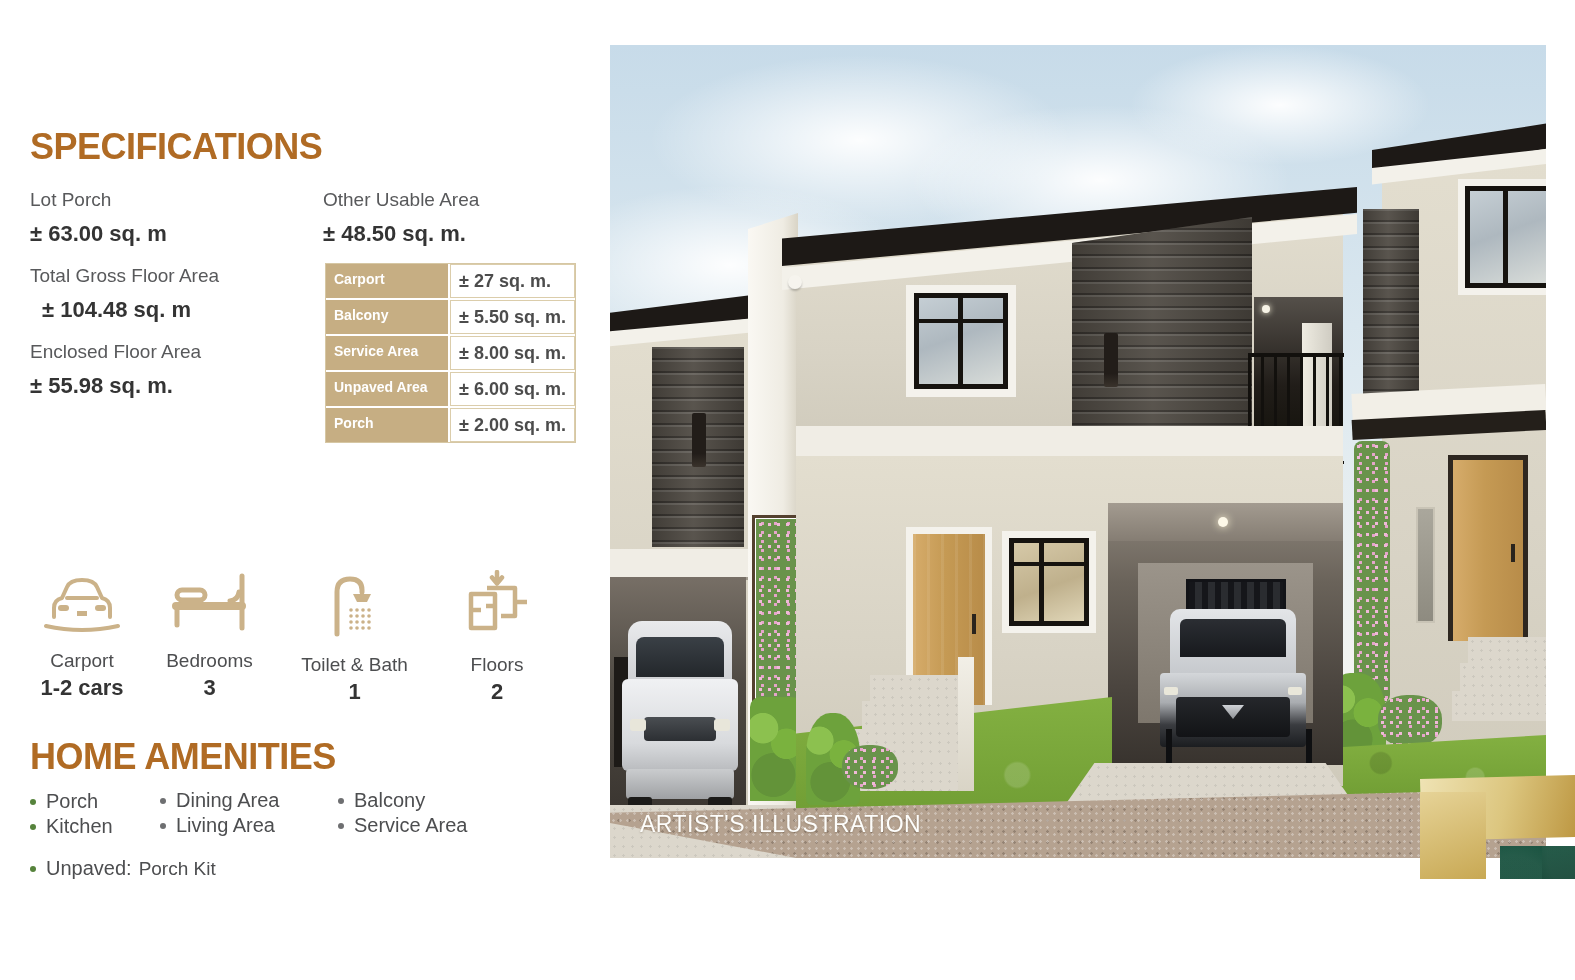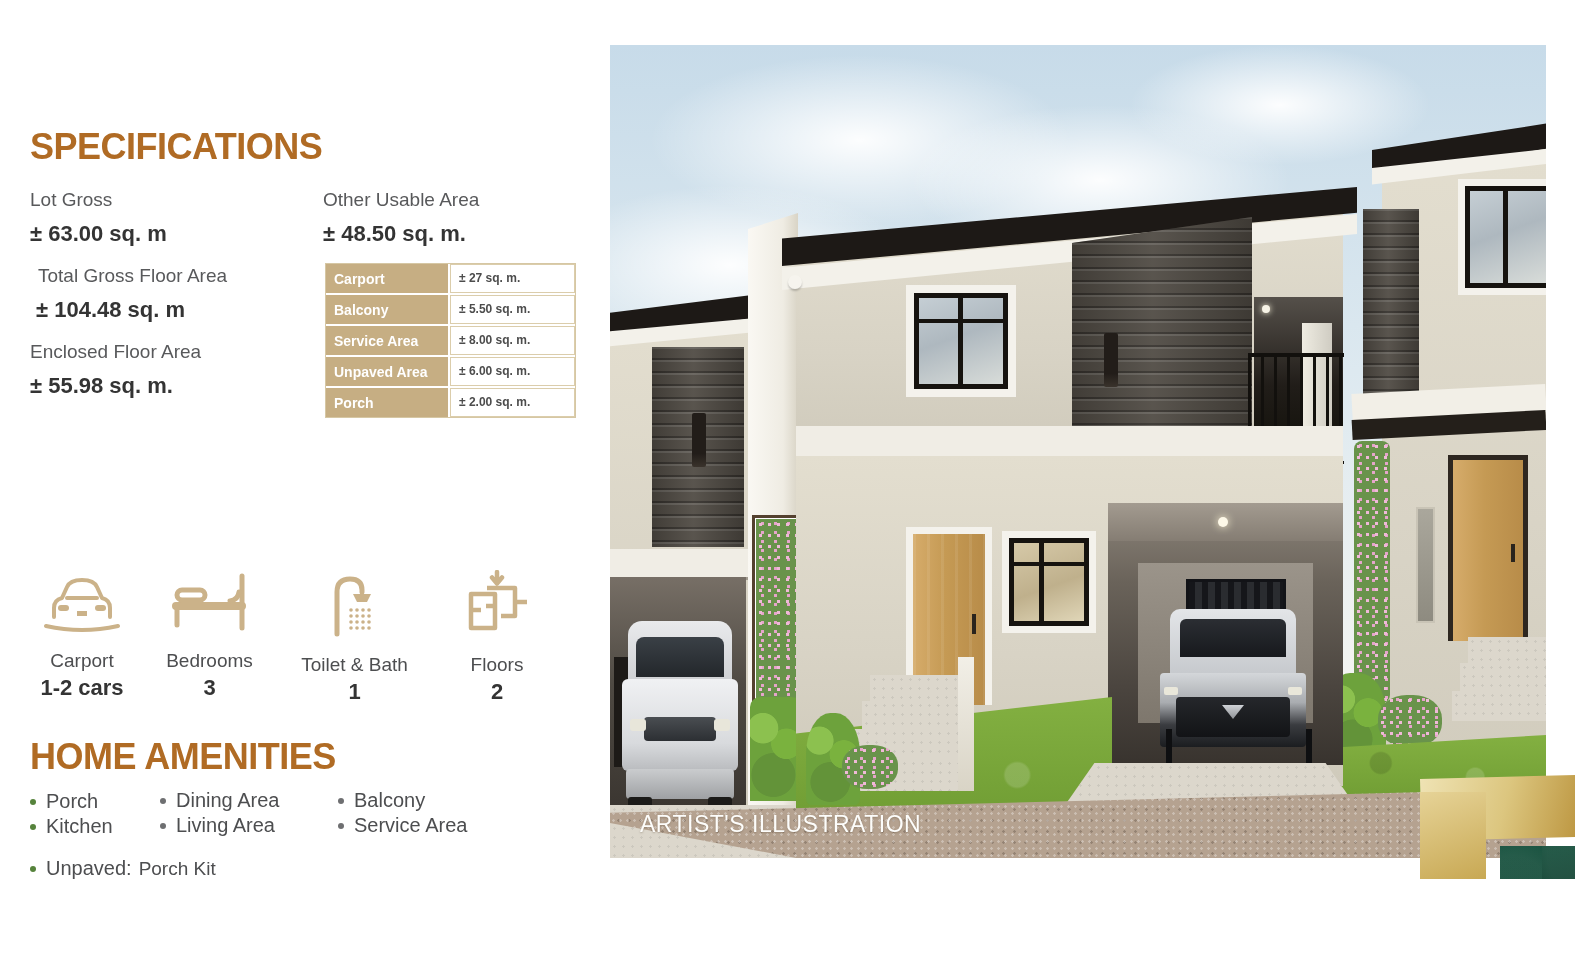--- a/index.html
+++ b/index.html
@@ -9,21 +9,21 @@
   .abs{position:absolute;}
 
   
   .h1{font-size:36px;font-weight:bold;color:#b06b24;letter-spacing:-0.5px;white-space:nowrap;}
   .spec-label{font-size:19px;color:#58595b;white-space:nowrap;}
   .spec-value{font-size:22px;font-weight:bold;color:#343434;white-space:nowrap;}
   .spec-table{display:grid;grid-template-columns:122px 125px;gap:2px;background:#fff;
               border:1px solid #d6c7a4;width:max-content;}
   .spec-table .th{background:#c6ae83;color:#fff;font-weight:bold;font-size:14px;
                   padding:7px 8px 6px 8px;white-space:nowrap;}
-  .spec-table .td{background:#fff;border:1px solid #dbcdab;font-weight:bold;font-size:12px;
+  .spec-table .td{background:#fff;border:1px solid #dbcdab;font-weight:bold;font-size:18px;
                   color:#4c4c4c;padding:6px 12px 5px 8px;white-space:nowrap;}
   .feature{display:flex;flex-direction:column;align-items:center;}
   .feature .flabel{font-size:19px;color:#4d4e50;margin-top:10px;white-space:nowrap;}
   .feature .fvalue{font-size:22px;font-weight:bold;color:#343434;margin-top:3px;}
   .amen-item{display:flex;align-items:center;height:25px;font-size:20px;color:#4d4e50;white-space:nowrap;}
   .dot{display:inline-block;width:6px;height:6px;border-radius:50%;margin-right:10px;flex:0 0 auto;}
   .dot.green{background:#56833c;}
   .dot.gray{background:#6e6f71;}
 
   
@@ -74,24 +74,24 @@
 </style>
 </head>
 <body>
 
 <div id="page">
 
   <div class="abs" style="left:30px;top:126px;">
     <div class="h1">SPECIFICATIONS</div>
   </div>
 
-  <div class="abs spec-label" style="left:30px;top:189px;">Lot Gross</div>
+  <div class="abs spec-label" style="left:30px;top:189px;">Lot Porch</div>
   <div class="abs spec-value" style="left:30px;top:221px;">± 63.00 sq. m</div>
-  <div class="abs spec-label" style="left:38px;top:265px;">Total Gross Floor Area</div>
-  <div class="abs spec-value" style="left:36px;top:297px;">± 104.48 sq. m</div>
+  <div class="abs spec-label" style="left:30px;top:265px;">Total Gross Floor Area</div>
+  <div class="abs spec-value" style="left:42px;top:297px;">± 104.48 sq. m</div>
   <div class="abs spec-label" style="left:30px;top:341px;">Enclosed Floor Area</div>
   <div class="abs spec-value" style="left:30px;top:373px;">± 55.98 sq. m.</div>
 
 
   <div class="abs spec-label" style="left:323px;top:189px;">Other Usable Area</div>
   <div class="abs spec-value" style="left:323px;top:221px;">± 48.50 sq. m.</div>
 
   <div class="abs spec-table" style="left:325px;top:263px;">
     <div class="th">Carport</div>
     <div class="td">± 27 sq. m.</div>

